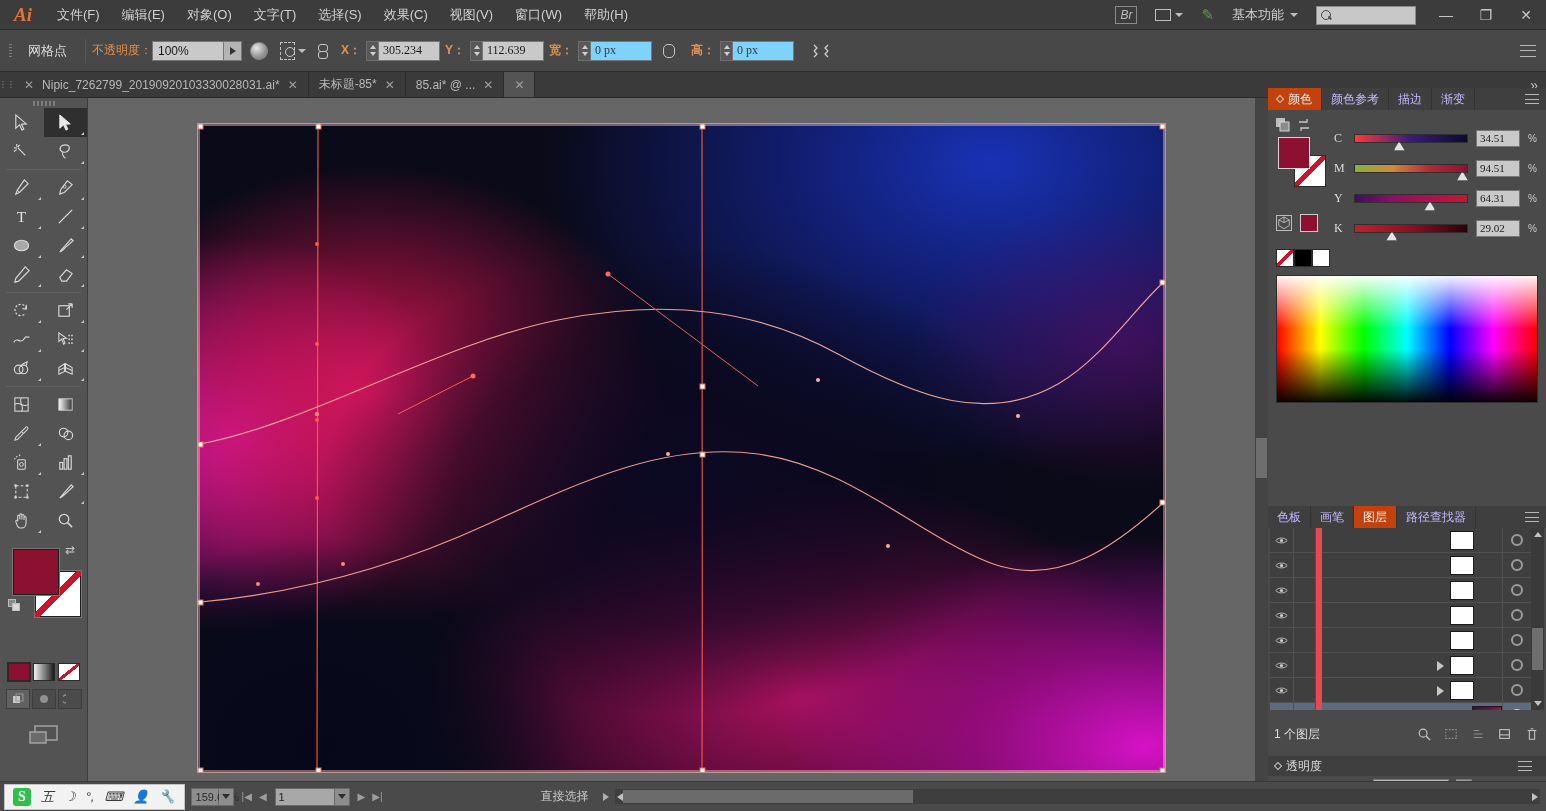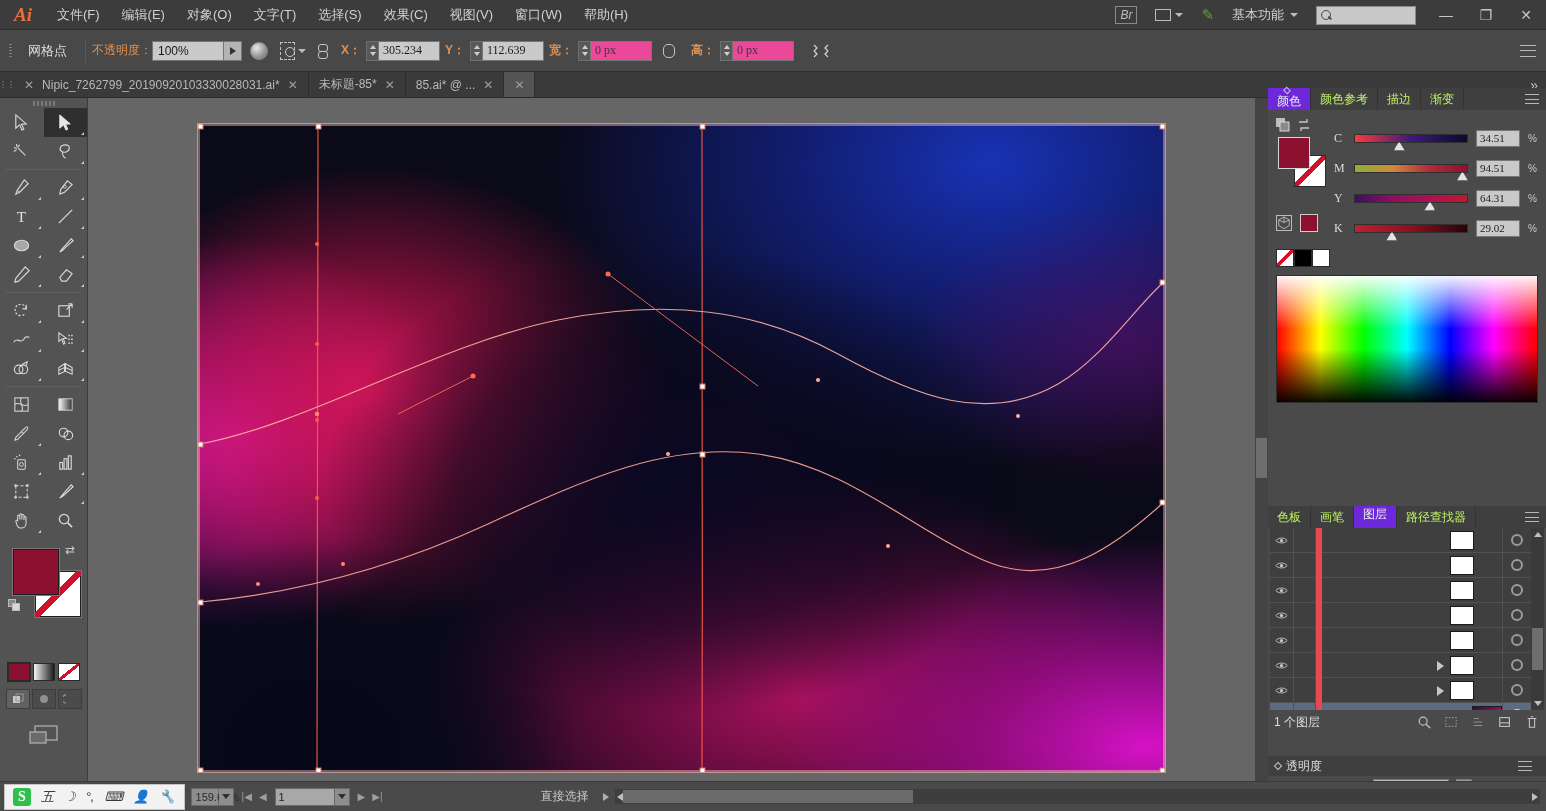--- a/index.html
+++ b/index.html
@@ -51,21 +51,21 @@
   .grip { width:10px;height:26px; display:flex;flex-direction:column;justify-content:center;gap:2px;padding:0 3px; }
   .grip i { display:block;width:3px;height:1px;background:#7e7e7e; }
   .cb-label { font-size:13px; color:#dcdcdc; padding:0 12px; white-space:nowrap; }
   .cb-sep { width:1px;height:24px;background:#595959;margin:0 6px; }
   .cb-orange { font-size:12px; color:#e09050; white-space:nowrap; }
   .numfield {
     height:20px; background:#c9c9c9; border:1px solid #767676; color:#1a1a1a;
     font-size:12px; display:flex;align-items:center; padding:0 4px; min-width:62px;
     font-family:"Liberation Serif", serif;
   }
-  .numfield.gray { background:#ec4899; color:#3a3a3a; }
+  .numfield.gray { background:#7dd3fc; color:#3a3a3a; }
   .spinner { display:flex;flex-direction:column;width:12px;height:20px;background:#585858;border:1px solid #6e6e6e;border-right:none;justify-content:center;align-items:center;gap:3px; }
   .spinner i { width:0;height:0;border-left:3px solid transparent;border-right:3px solid transparent; }
   .spinner i.up { border-bottom:4px solid #cfcfcf; }
   .spinner i.dn { border-top:4px solid #cfcfcf; }
   .fieldgrp { display:flex;align-items:center; }
   .opacity-field {
     height:20px;width:72px;background:#c9c9c9;border:1px solid #767676;color:#1a1a1a;
     display:flex;align-items:center;padding-left:5px;font-size:12px;
   }
   .opacity-arrow { width:18px;height:20px;background:#b4b4b4;border:1px solid #767676;border-left:none;display:flex;align-items:center;justify-content:center; }
@@ -159,24 +159,24 @@
   .meshsvg { position:absolute; inset:0; }
 
   
   .rightpanel {
     position:absolute; top:88px; right:0; width:278px; height:723px; background:#4a4a4a;
   }
   .panel-tabs {
     display:flex; align-items:stretch; height:22px; background:#3f3f3f; position:relative;
   }
   .ptab {
-    display:flex;align-items:center;padding:0 9px;font-size:12px;color:#bef264;
+    display:flex;align-items:center;padding:0 9px;font-size:12px;color:#c4b5fd;
     background:#3f3f3f;border-right:1px solid #333;
   }
-  .ptab.active { background:#6d28d9; color:#ececec;flex-direction:column; }
+  .ptab.active { background:#c2410c; color:#ececec; }
   .ptab .diamond { width:6px;height:6px;border:1px solid #c6c6c6;transform:rotate(45deg);margin-right:5px; }
   .pmenu { margin-left:auto;display:flex;align-items:center;padding:0 7px; }
   .pmenu .hamb { width:14px;height:10px; }
 
   .colorpanel { padding:7px 0 4px 0; position:relative; height:320px; }
   .cp-left { position:absolute; left:8px; top:8px; width:58px; }
   .cp-icons { display:flex;gap:7px;margin-bottom:5px; }
   .cp-mini { width:14px;height:14px; }
   .cp-fill { position:relative;width:32px;height:32px;background:#8c1130;border:1px solid #d6d6d6;margin-left:2px; }
   .cp-stroke { position:absolute;left:18px;top:18px;width:32px;height:32px;background:#fff;border:1px solid #2a2a2a; }
@@ -222,21 +222,21 @@
   .l-box { position:absolute;right:28px;top:3px;width:24px;height:19px;background:#fff;border:1px solid #1b1b1b; }
   .l-target { width:28px;height:25px;display:flex;align-items:center;justify-content:center;border-left:1px solid #515151; }
   .l-target .ring { width:12px;height:12px;border-radius:50%;border:2px solid #9b9b9b; }
   .l-target .ring.on { border-color:#d6d6d6; box-shadow:0 0 0 1px #888 inset; }
   .l-selsq { width:14px;height:25px;display:flex;align-items:center;justify-content:center; }
   .lscroll { position:absolute;right:0;top:0;width:13px;height:182px;background:#3a3a3a; }
   .lscroll .thumbb { position:absolute;left:1px;top:100px;width:11px;height:42px;background:#6e6e6e; }
   .lscroll .arw { position:absolute;left:3px;width:0;height:0;border-left:4px solid transparent;border-right:4px solid transparent; }
   .lscroll .arw.up { top:4px;border-bottom:5px solid #c0c0c0; }
   .lscroll .arw.dn { bottom:4px;border-top:5px solid #c0c0c0; }
-  .lfoot { display:flex;align-items:center;height:24px;padding:0 6px;gap:10px;font-size:12px;color:#dcdcdc; }
+  .lfoot { display:flex;align-items:center;height:24px;padding:0 6px;gap:10px;font-size:12px;color:#dcdcdc;margin-top:12px; }
   .lfoot .spacer { flex:1; }
   .lfbtn { width:17px;height:17px;display:flex;align-items:center;justify-content:center;color:#c6c6c6; }
 
   .transpanel { position:absolute; top:668px; left:0; width:278px; height:143px; background:#4a4a4a; }
   .tp-head { display:flex;align-items:center;height:20px;background:#3f3f3f;padding:0 7px;font-size:12px;color:#dcdcdc;gap:5px; }
   .tp-row { display:flex;align-items:center;height:24px;padding:0 7px;gap:7px;font-size:12px;color:#d8d8d8; }
   .tp-opacity { width:76px;height:18px;background:#b8b8b8;border:1px solid #777;color:#1c1c1c;font-size:11px;display:flex;align-items:center;padding-left:4px; }
   .tp-arrow { width:16px;height:18px;background:#999;border:1px solid #777;border-left:none;display:flex;align-items:center;justify-content:center; }
   .tp-arrow i { width:0;height:0;border-top:4px solid transparent;border-bottom:4px solid transparent;border-left:5px solid #2e2e2e; }
   .tp-body { display:flex;padding:4px 7px;gap:8px;align-items:flex-start; }

